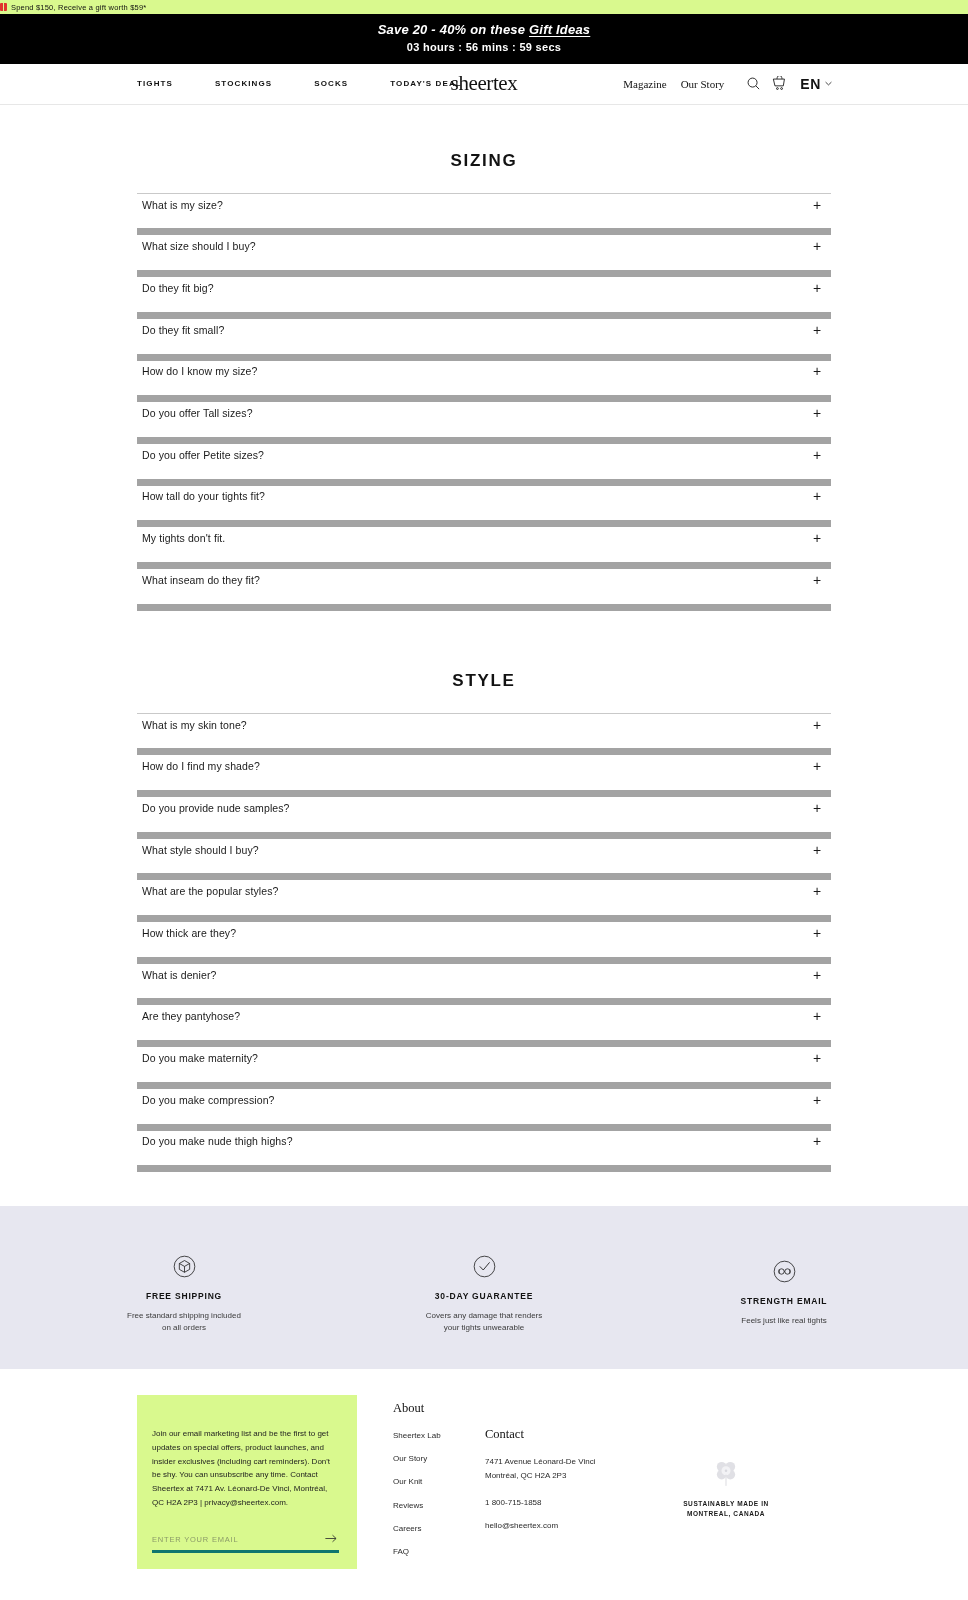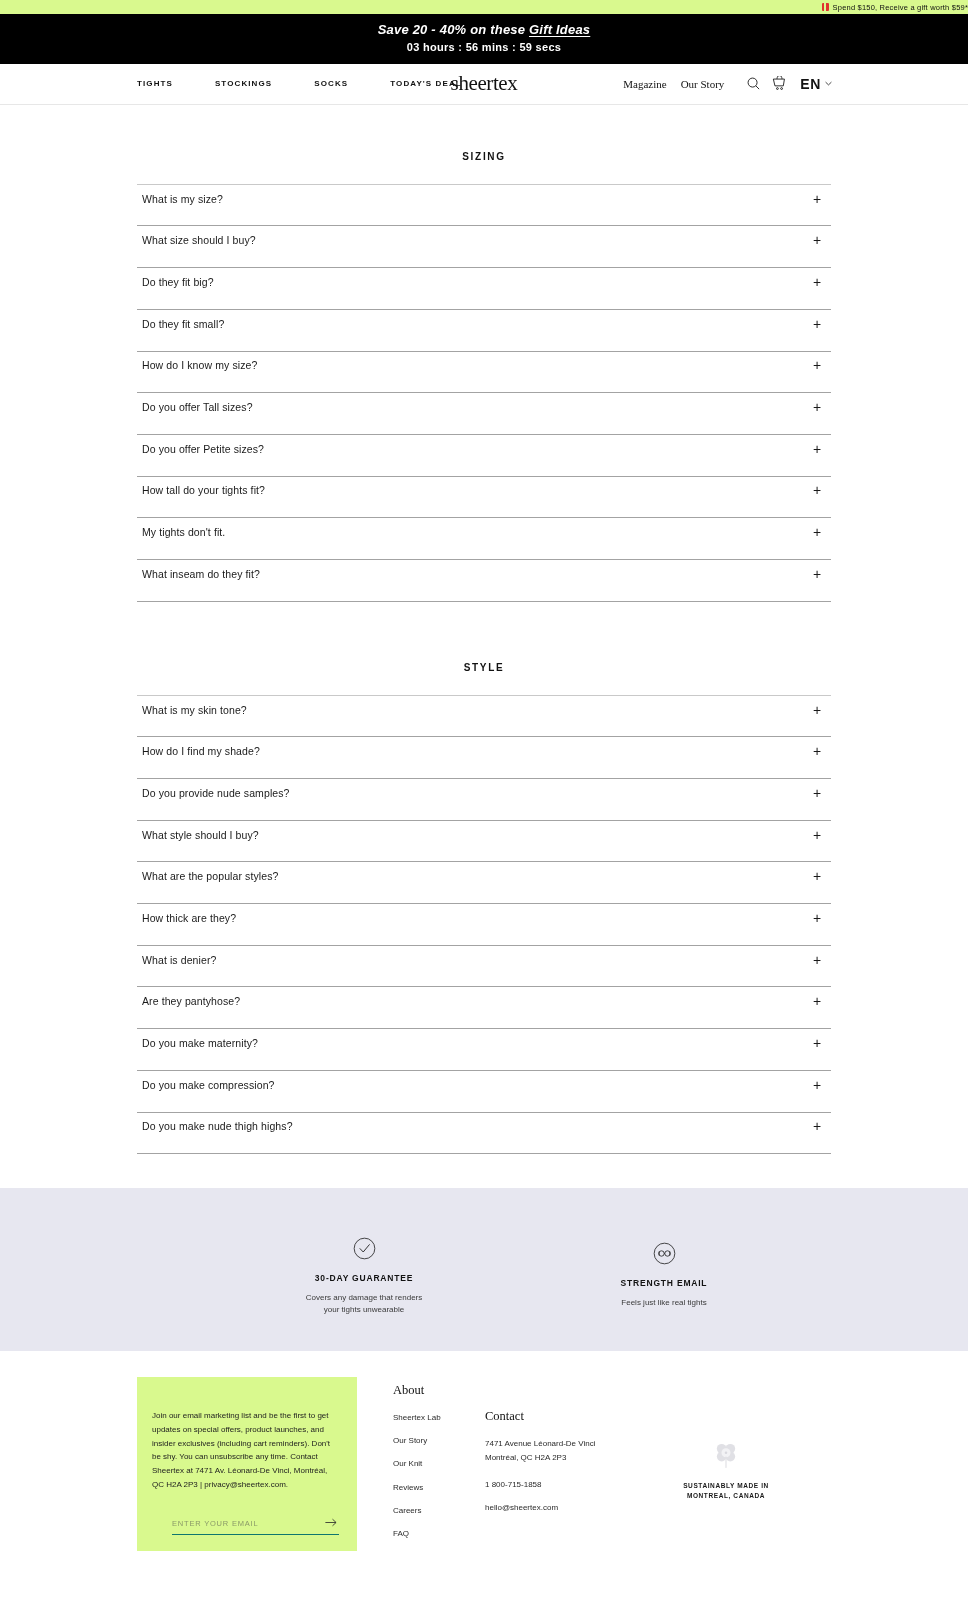--- a/index.html
+++ b/index.html
@@ -11,21 +11,21 @@
     -webkit-font-smoothing: antialiased;
   }
   body { width: 968px; overflow-x: hidden; }
 
   
   .promo-bar {
     background: #d9f98e;
     height: 14px;
     display: flex;
     align-items: center;
-    justify-content: flex-end;
+    justify-content: flex-start;
     font-size: 7.5px;
     letter-spacing: .2px;
     color: #111;
   }
   .promo-bar .gift-icon {
     display: inline-block;
     width: 7px; height: 8px;
     margin-right: 4px;
     position: relative;
     background: #e0332e;
@@ -109,31 +109,31 @@
     margin-left: 8px; cursor: pointer;
   }
   .chev { width: 7px; height: 7px; }
 
   
   .faq-wrap { padding: 0 137px; }
   .faq-section { padding-top: 46px; }
   .faq-section.second { padding-top: 60px; }
   .faq-title {
     text-align: center;
-    font-size: 10px;
+    font-size: 17px;
     font-weight: 700;
     letter-spacing: 1.7px;
     margin-bottom: 22px;
   }
   .faq-list { border-top: 1px solid #c9c9c9; }
   .faq-item {
     display: flex;
     align-items: center;
     justify-content: space-between;
-    border-bottom: 1px solid #a3a3a3;
+    border-bottom: 7px solid #a3a3a3;
     padding: 0 8px 13px 5px;
     height: 41.7px;
     cursor: pointer;
     background: #fff;
   }
   .faq-q {
     font-size: 10.5px;
     color: #1a1a1a;
     letter-spacing: .1px;
   }
@@ -194,23 +194,22 @@
   }
   .newsletter-text {
     font-size: 8px;
     line-height: 1.72;
     color: #1d1d1d;
   }
   .newsletter-form {
     margin-top: auto;
     display: flex;
     align-items: center;
-    border-bottom: 1px solid #0f766e;
+    border-bottom: 3px solid #0f766e;
     padding-bottom: 5px;
-    margin-left: 20px;
   }
   .newsletter-input {
     flex: 1;
     border: none;
     background: transparent;
     outline: none;
     font-size: 7.5px;
     letter-spacing: .8px;
     color: #6c7a4f;
     font-family: "Liberation Sans", sans-serif;
@@ -418,20 +417,34 @@
           </div>
         <div class="faq-item">
             <span class="faq-q">Do you make nude thigh highs?</span>
             <span class="faq-plus">+</span>
           </div>
       </div>
     </section>
   </main>
 
   <section class="trust-bar">
+    <div class="trust-col c1">
+      <div class="trust-icon">
+        <svg viewBox="0 0 34 34" fill="none" stroke="#1a1a1a" stroke-width="1">
+          <circle cx="17" cy="17" r="13"></circle>
+          <path d="M17 9.5 L23.5 13.2 V20.6 L17 24.3 L10.5 20.6 V13.2 Z"></path>
+          <path d="M10.5 13.2 L17 16.9 L23.5 13.2 M17 16.9 V24.3"></path>
+        </svg>
+      </div>
+      <div class="trust-head">FREE SHIPPING</div>
+      <div class="trust-sub">
+        <span>Free standard shipping included</span><br>
+        <span>on all orders</span>
+      </div>
+    </div>
 
     <div class="trust-col c2">
       <div class="trust-icon">
         <svg viewBox="0 0 34 34" fill="none" stroke="#1a1a1a" stroke-width="1">
           <circle cx="17" cy="17" r="13"></circle>
           <path d="M11 16.8 L15.4 21.4 L23.4 11.8" stroke-width="1.1"></path>
         </svg>
       </div>
       <div class="trust-head">30-DAY GUARANTEE</div>
       <div class="trust-sub">

